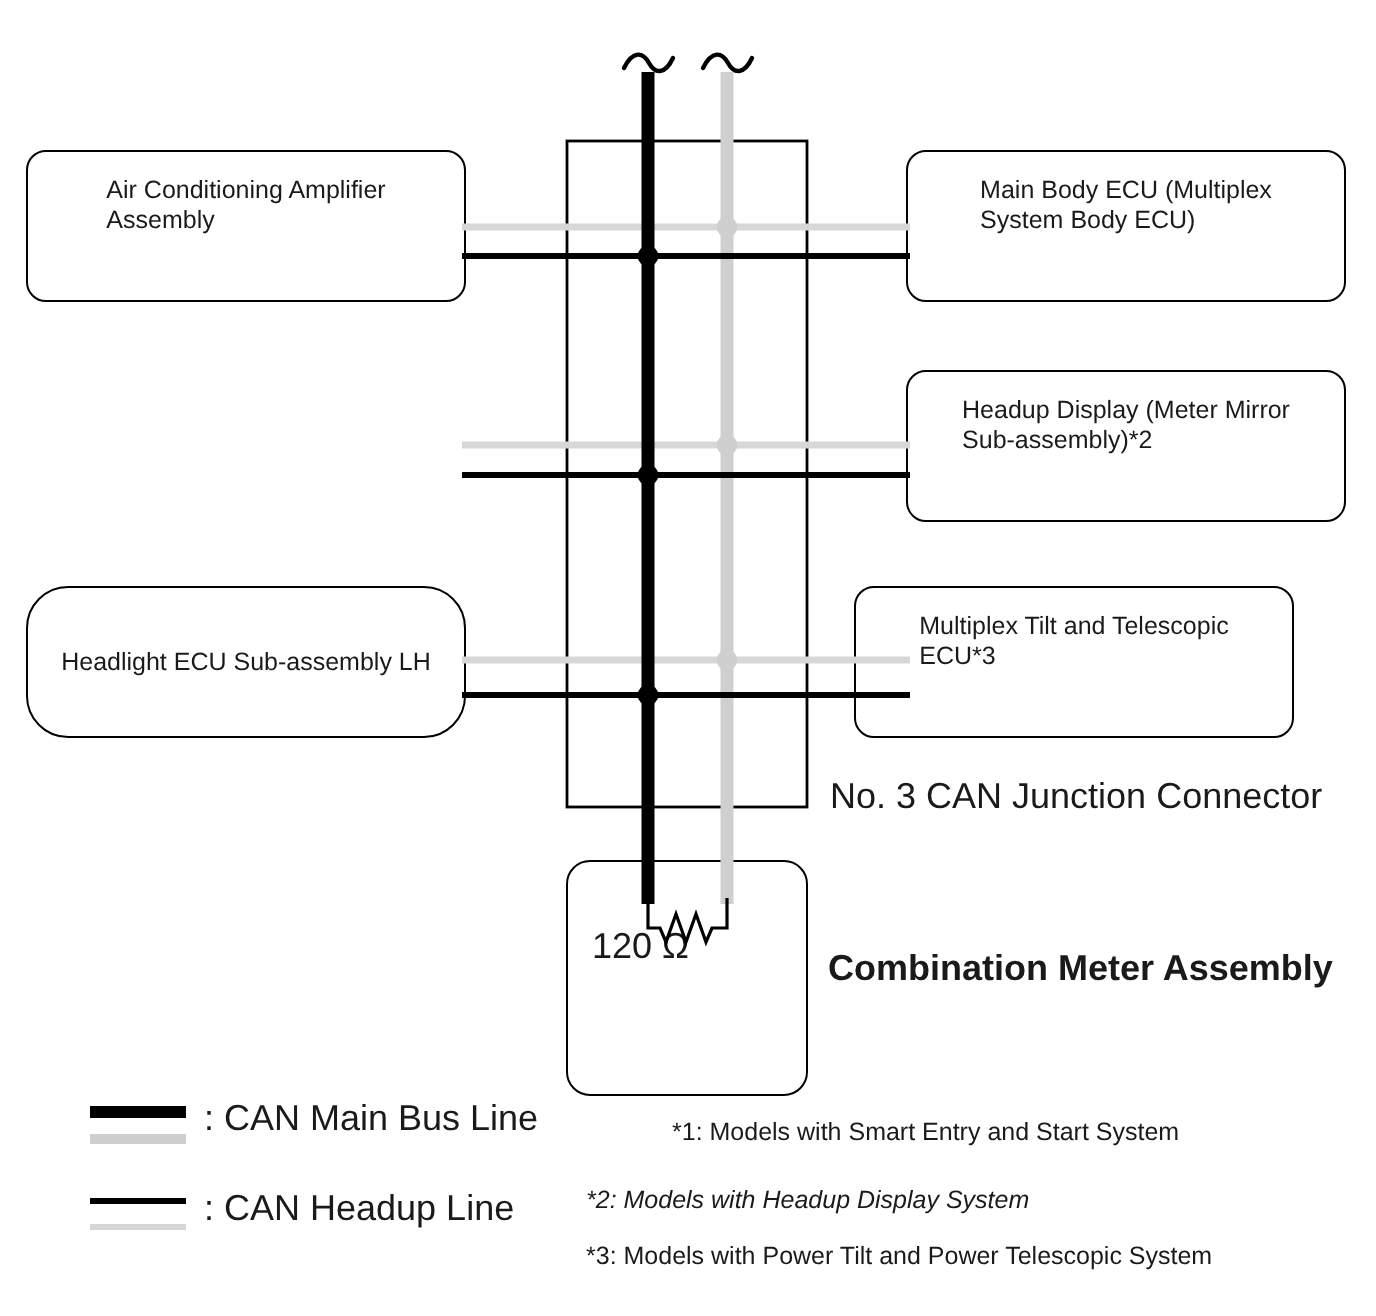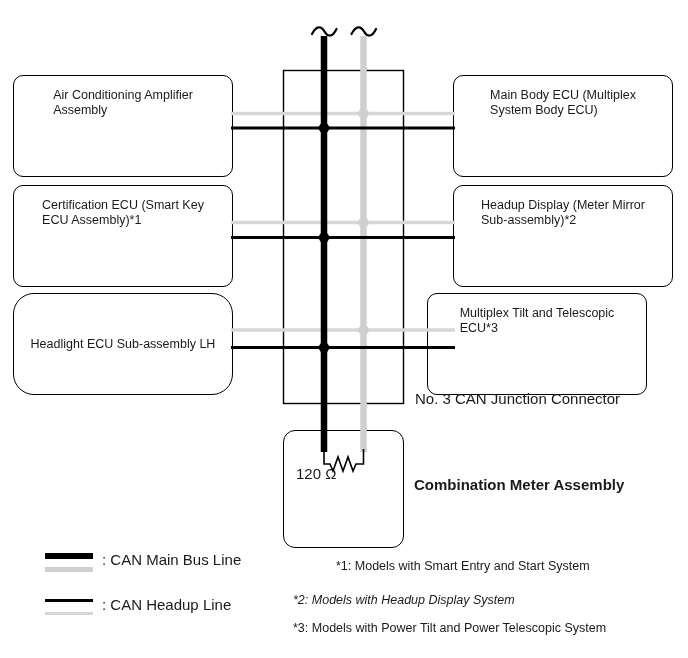--- a/index.html
+++ b/index.html
@@ -6,21 +6,21 @@
   .canvas{
     position:relative;
     width:688px;height:658px;
     background:var(--background,#fff);
     font-family:"Liberation Sans","DejaVu Sans",sans-serif;
     color:var(--text,#1a1a1a);
     overflow:hidden;
   }
   .module{
     position:absolute;
-    width:220px;height:102px;
+    width:220px;height:76px;
     border:1.6px solid var(--line-black,#000);
     border-radius:10px;
     background:#fff;
     box-sizing:border-box;
     display:flex;
     justify-content:center;
     align-items:flex-start;
   }
   .module .mlabel{
     padding-top:12px;
@@ -43,21 +43,21 @@
     position:absolute;
     left:283px;top:430px;
     width:121px;height:118px;
     border:1.6px solid var(--line-black,#000);
     border-radius:12px;
     background:#fff;
     box-sizing:border-box;
   }
   .floating-label{
     position:absolute;
-    font-size:15px;
+    font-size:18px;
     line-height:15px;
     white-space:nowrap;
   }
   .junction-label{left:415px;top:391px;}
   .meter-label{left:414px;top:477px;font-weight:bold;}
   .resistor-value{left:296px;top:466px;width:96px;text-align:left;white-space:nowrap;}
   .wires{
     position:absolute;
     left:0;top:0;
     pointer-events:none;
@@ -75,24 +75,20 @@
   .fn-3{top:621px;}
 </style>
 </head>
 <body>
 
 <div class="canvas">
 
   <div class="module m-l1">
     <div class="mlabel">Air Conditioning Amplifier
 Assembly</div>
-  </div>
-  <div class="module m-l2">
-    <div class="mlabel">Certification ECU (Smart Key
-ECU Assembly)*1</div>
   </div>
   <div class="module m-l3 v-center">
     <div class="mlabel">Headlight ECU Sub-assembly LH</div>
   </div>
   <div class="module m-r1">
     <div class="mlabel">Main Body ECU (Multiplex
 System Body ECU)</div>
   </div>
   <div class="module m-r2">
     <div class="mlabel">Headup Display (Meter Mirror

